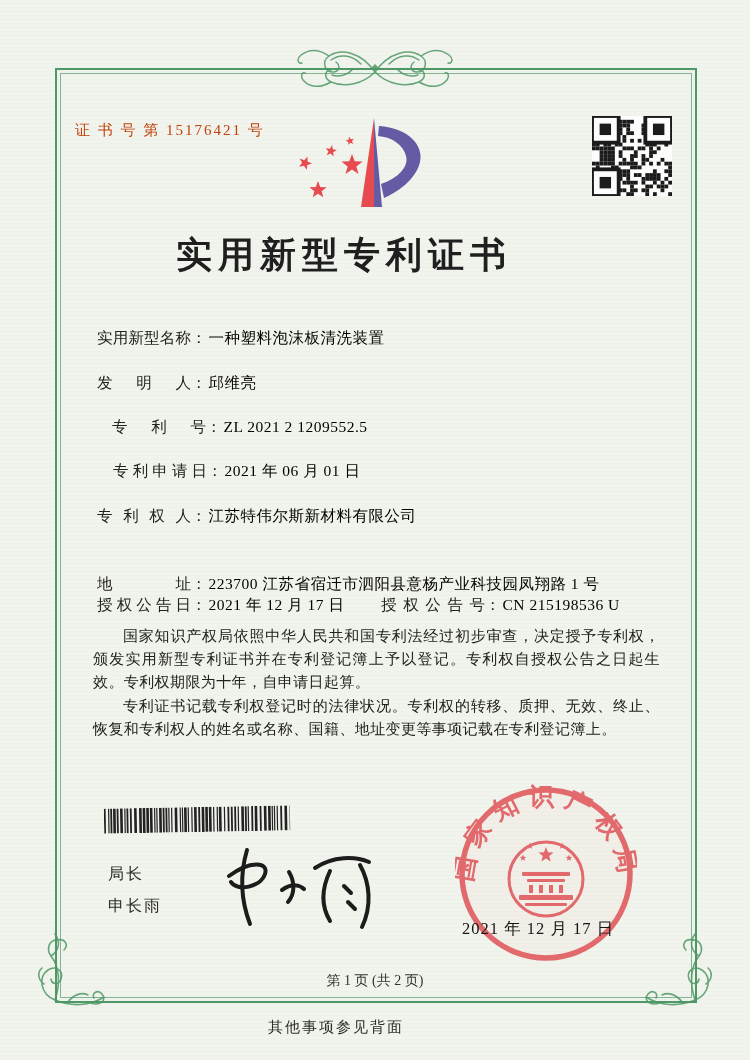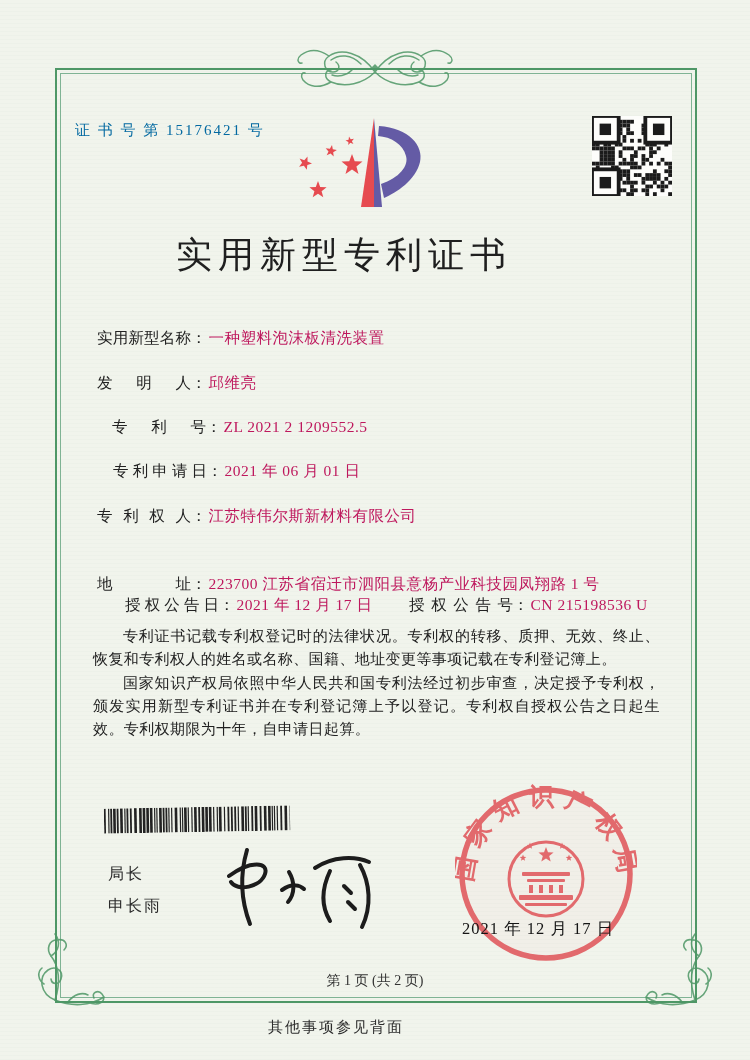--- a/index.html
+++ b/index.html
@@ -9,31 +9,31 @@
     background-image:repeating-linear-gradient(0deg, rgba(120,160,130,0.03) 0 1px, transparent 1px 4px);
     font-family:"Liberation Serif","DejaVu Serif",serif;
     color:#2a2a2a;
   }
   .abs{position:absolute;}
   
   .frame{left:55px;top:68px;width:638px;height:931px;border:2px solid #4e9766;}
   .frame-inner{position:absolute;inset:3px;border:1px solid #7fb394;}
   .ornament{pointer-events:none;}
   
-  .cert-no{left:75px;top:121px;font-size:15px;letter-spacing:2px;color:#0369a1;text-align:right;}
-  .title{left:0;top:231px;width:688px;text-align:center;font-size:36px;font-weight:400;
+  .cert-no{left:75px;top:121px;font-size:15px;letter-spacing:2px;color:#c2410c;text-align:right;}
+  .title{left:0;top:231px;width:688px;text-align:center;font-size:36px;font-weight:700;
          letter-spacing:6px;color:#1f1f1f;}
   
   .field-row{left:97px;height:22px;font-size:15.5px;white-space:nowrap;}
   .flabel{display:inline-block;width:94px;text-align:justify;text-align-last:justify;
           vertical-align:bottom;color:#222;}
   .flabel2{display:inline-block;width:104px;text-align:justify;text-align-last:justify;
           vertical-align:bottom;color:#222;}
   .fcolon{display:inline-block;margin-right:2px;color:#222;}
-  .fvalue{color:#be185d;letter-spacing:0.5px;}
+  .fvalue{color:#000000;letter-spacing:0.5px;}
   .pair2{position:absolute;left:284px;top:0;}
   
   .body-text{left:93px;top:625px;width:567px;font-size:15px;line-height:23px;
              letter-spacing:0.4px;color:#212121;}
   .body-text p{margin:0 0 1px 0;text-indent:2em;text-align:justify;}
   
   .issuer-title{left:108px;top:864px;font-size:16px;letter-spacing:2px;font-family:"Liberation Sans","DejaVu Sans",sans-serif;}
   .issuer-name{left:108px;top:896px;font-size:16px;letter-spacing:2px;font-family:"Liberation Sans","DejaVu Sans",sans-serif;}
   .seal-date{left:462px;top:918px;font-size:16.5px;letter-spacing:1px;color:#151515;z-index:6;}
   .footer-page{left:0;top:972px;width:750px;text-align:center;font-size:14px;color:#333;}
@@ -266,30 +266,30 @@
 </div>
 <div class="abs field-row" style="top:461px;margin-left:16px;">
   <span class="flabel">专利申请日</span><span class="fcolon">：</span><span class="fvalue">2021 年 06 月 01 日</span>
 </div>
 <div class="abs field-row" style="top:506px;">
   <span class="flabel">专利权人</span><span class="fcolon">：</span><span class="fvalue">江苏特伟尔斯新材料有限公司</span>
 </div>
 <div class="abs field-row" style="top:574px;">
   <span class="flabel">地址</span><span class="fcolon">：</span><span class="fvalue">223700 江苏省宿迁市泗阳县意杨产业科技园凤翔路 1 号</span>
 </div>
-<div class="abs field-row" style="top:595px;margin-left:28px;">
+<div class="abs field-row" style="top:595px;">
   <span class="flabel">授权公告日</span><span class="fcolon">：</span><span class="fvalue">2021 年 12 月 17 日</span>
   <span class="pair2">
     <span class="flabel2">授权公告号</span><span class="fcolon">：</span><span class="fvalue">CN 215198536 U</span>
   </span>
 </div>
 
 <div class="abs body-text">
+  <p>国家知识产权局依照中华人民共和国专利法经过初步审查，决定授予专利权，颁发实用新型专利证书并在专利登记簿上予以登记。专利权自授权公告之日起生效。专利权期限为十年，自申请日起算。</p>
   <p>专利证书记载专利权登记时的法律状况。专利权的转移、质押、无效、终止、恢复和专利权人的姓名或名称、国籍、地址变更等事项记载在专利登记簿上。</p>
-  <p>国家知识产权局依照中华人民共和国专利法经过初步审查，决定授予专利权，颁发实用新型专利证书并在专利登记簿上予以登记。专利权自授权公告之日起生效。专利权期限为十年，自申请日起算。</p>
 </div>
 
 <svg class="abs" style="left:104px;top:807px;transform:rotate(-1deg);" width="188" height="25" viewBox="0 0 188 25" id="barcode-svg">
     <rect x="0.0" y="0" width="1.8" height="25" fill="#222"></rect>
     <rect x="4.2" y="0" width="1.2" height="25" fill="#222"></rect>
     <rect x="6.4" y="0" width="1.8" height="25" fill="#222"></rect>
     <rect x="9.2" y="0" width="2.6" height="25" fill="#222"></rect>
     <rect x="12.8" y="0" width="1.8" height="25" fill="#222"></rect>
     <rect x="16.2" y="0" width="2.6" height="25" fill="#222"></rect>
     <rect x="20.4" y="0" width="1.2" height="25" fill="#222"></rect>

